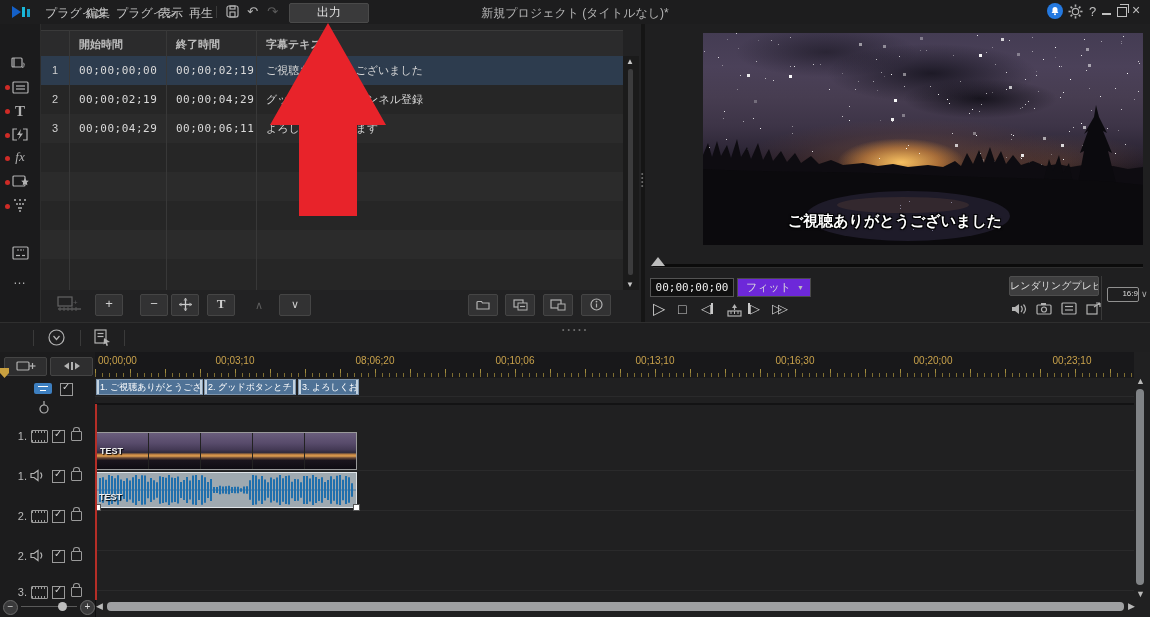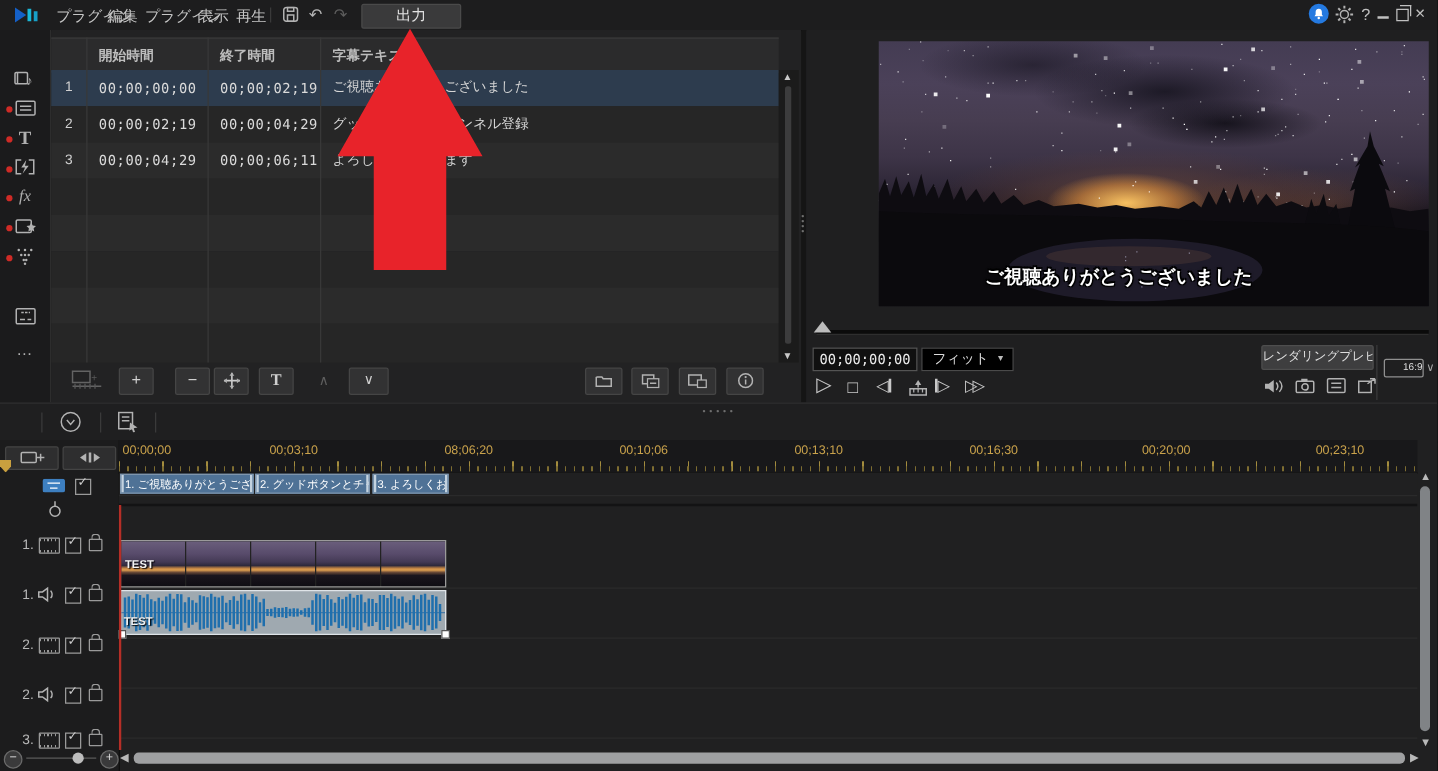--- a/index.html
+++ b/index.html
@@ -54,21 +54,21 @@
     radial-gradient(ellipse 130px 36px at 28% 9%, rgba(17,15,25,.55), rgba(0,0,0,0) 70%),
     linear-gradient(180deg,#443c53 0%,#4b4159 16%,#473d51 30%,#3d3447 44%,#2f2838 54%,#231d2b 60%,#141119 67%,#0c0a10 73%,#09080e 100%);}
   #stars{position:absolute;left:0;top:0;width:1px;height:1px;background:transparent;}
   #pondstars{position:absolute;left:0;top:0;width:1px;height:1px;}
   #stage-sub{position:absolute;left:0;right:56px;bottom:14px;text-align:center;font-size:15px;font-weight:bold;color:#fff;
      text-shadow:-1px -1px 0 #000,1px -1px 0 #000,-1px 1px 0 #000,1px 1px 0 #000,0 0 3px #000;white-space:nowrap;}
   #seek{position:absolute;left:8px;top:240px;width:490px;height:3px;background:#0b0b0b;border-bottom:1px solid #2e2e2e;}
   #seek-handle{position:absolute;left:6px;top:233px;width:0;height:0;border-left:7px solid transparent;border-right:7px solid transparent;border-bottom:9px solid #bcbcbc;}
   #pv-tc{position:absolute;left:5px;top:254px;width:82px;height:17px;background:#101010;border:1px solid #545454;color:#ececec;
      font-family:"DejaVu Sans Mono","Liberation Mono",monospace;font-size:11px;text-align:center;line-height:17px;}
-  #pv-fit{position:absolute;left:92px;top:254px;width:64px;height:17px;background:#000000;border:1px solid #4a4a4a;font-size:11px;color:#ddd;line-height:17px;padding-left:8px;}
+  #pv-fit{position:absolute;left:92px;top:254px;width:64px;height:17px;background:#6d28d9;border:1px solid #4a4a4a;font-size:11px;color:#ddd;line-height:17px;padding-left:8px;}
   #pv-fit .dd{position:absolute;right:6px;top:0;font-size:7px;color:#bbb;}
   #render-btn{position:absolute;left:364px;top:252px;width:88px;height:18px;background:#3e3e3f;border:1px solid #4e4e4e;border-radius:2px;font-size:10px;color:#ddd;text-align:center;line-height:17px;white-space:nowrap;overflow:hidden;}
   #pv-div{position:absolute;left:456px;top:252px;width:1px;height:44px;background:#3a3a3a;}
   #aspect{position:absolute;left:462px;top:263px;width:30px;height:13px;border:1px solid #909090;border-radius:2px;font-size:8px;color:#ddd;text-align:right;line-height:12px;}
   #aspect-dd{position:absolute;left:496px;top:265px;font-size:9px;color:#aaa;}
   .tctl{position:absolute;top:276px;font-size:16px;color:#c9c9c9;line-height:18px;}
   .tctl .bar{display:inline-block;width:2px;height:11px;background:#c9c9c9;vertical-align:-1px;}
   .pv-rico{position:absolute;top:278px;}
   
   #tl-toolbar{position:absolute;left:0;top:322px;width:1150px;height:30px;background:#1f1f20;border-top:1px solid #2f2f2f;border-bottom:1px solid #0c0c0c;}
@@ -136,20 +136,21 @@
     <span class="menu-item" style="left:189px">再生</span>
     <div class="tb-sep" style="left:216px"></div>
     <svg class="abs" style="left:226px;top:5px" width="14" height="14">
       <rect x="1" y="1" width="11" height="11" rx="2" class="st"></rect>
         <rect x="4" y="7" width="5" height="5" class="st"></rect>
         <rect x="4" y="1" width="5" height="3" class="st"></rect>
     </svg>
     <span class="tb-ico" style="left:247px">↶</span>
     <span class="tb-ico" style="left:267px;color:#5c5c5c">↷</span>
     <div id="output-btn">出力</div>
+    <div id="proj-title">新規プロジェクト (タイトルなし)*</div>
     <div id="bell">
       <svg width="10" height="10">
           <path d="M5,1 C3.3,1 2.5,2.2 2.5,3.6 V5.6 L1.6,7 H8.4 L7.5,5.6 V3.6 C7.5,2.2 6.7,1 5,1 Z" fill="#fff"></path>
           <circle cx="5" cy="8.3" r="1" fill="#fff"></circle>
         </svg>
     </div>
     <svg class="abs" style="left:1068px;top:4px" width="15" height="15">
       <circle cx="7.5" cy="7.5" r="3.2" class="st"></circle>
       <g stroke="#b2b2b2" stroke-width="1.6">
           <line x1="7.5" y1="0.5" x2="7.5" y2="2.8"></line>

